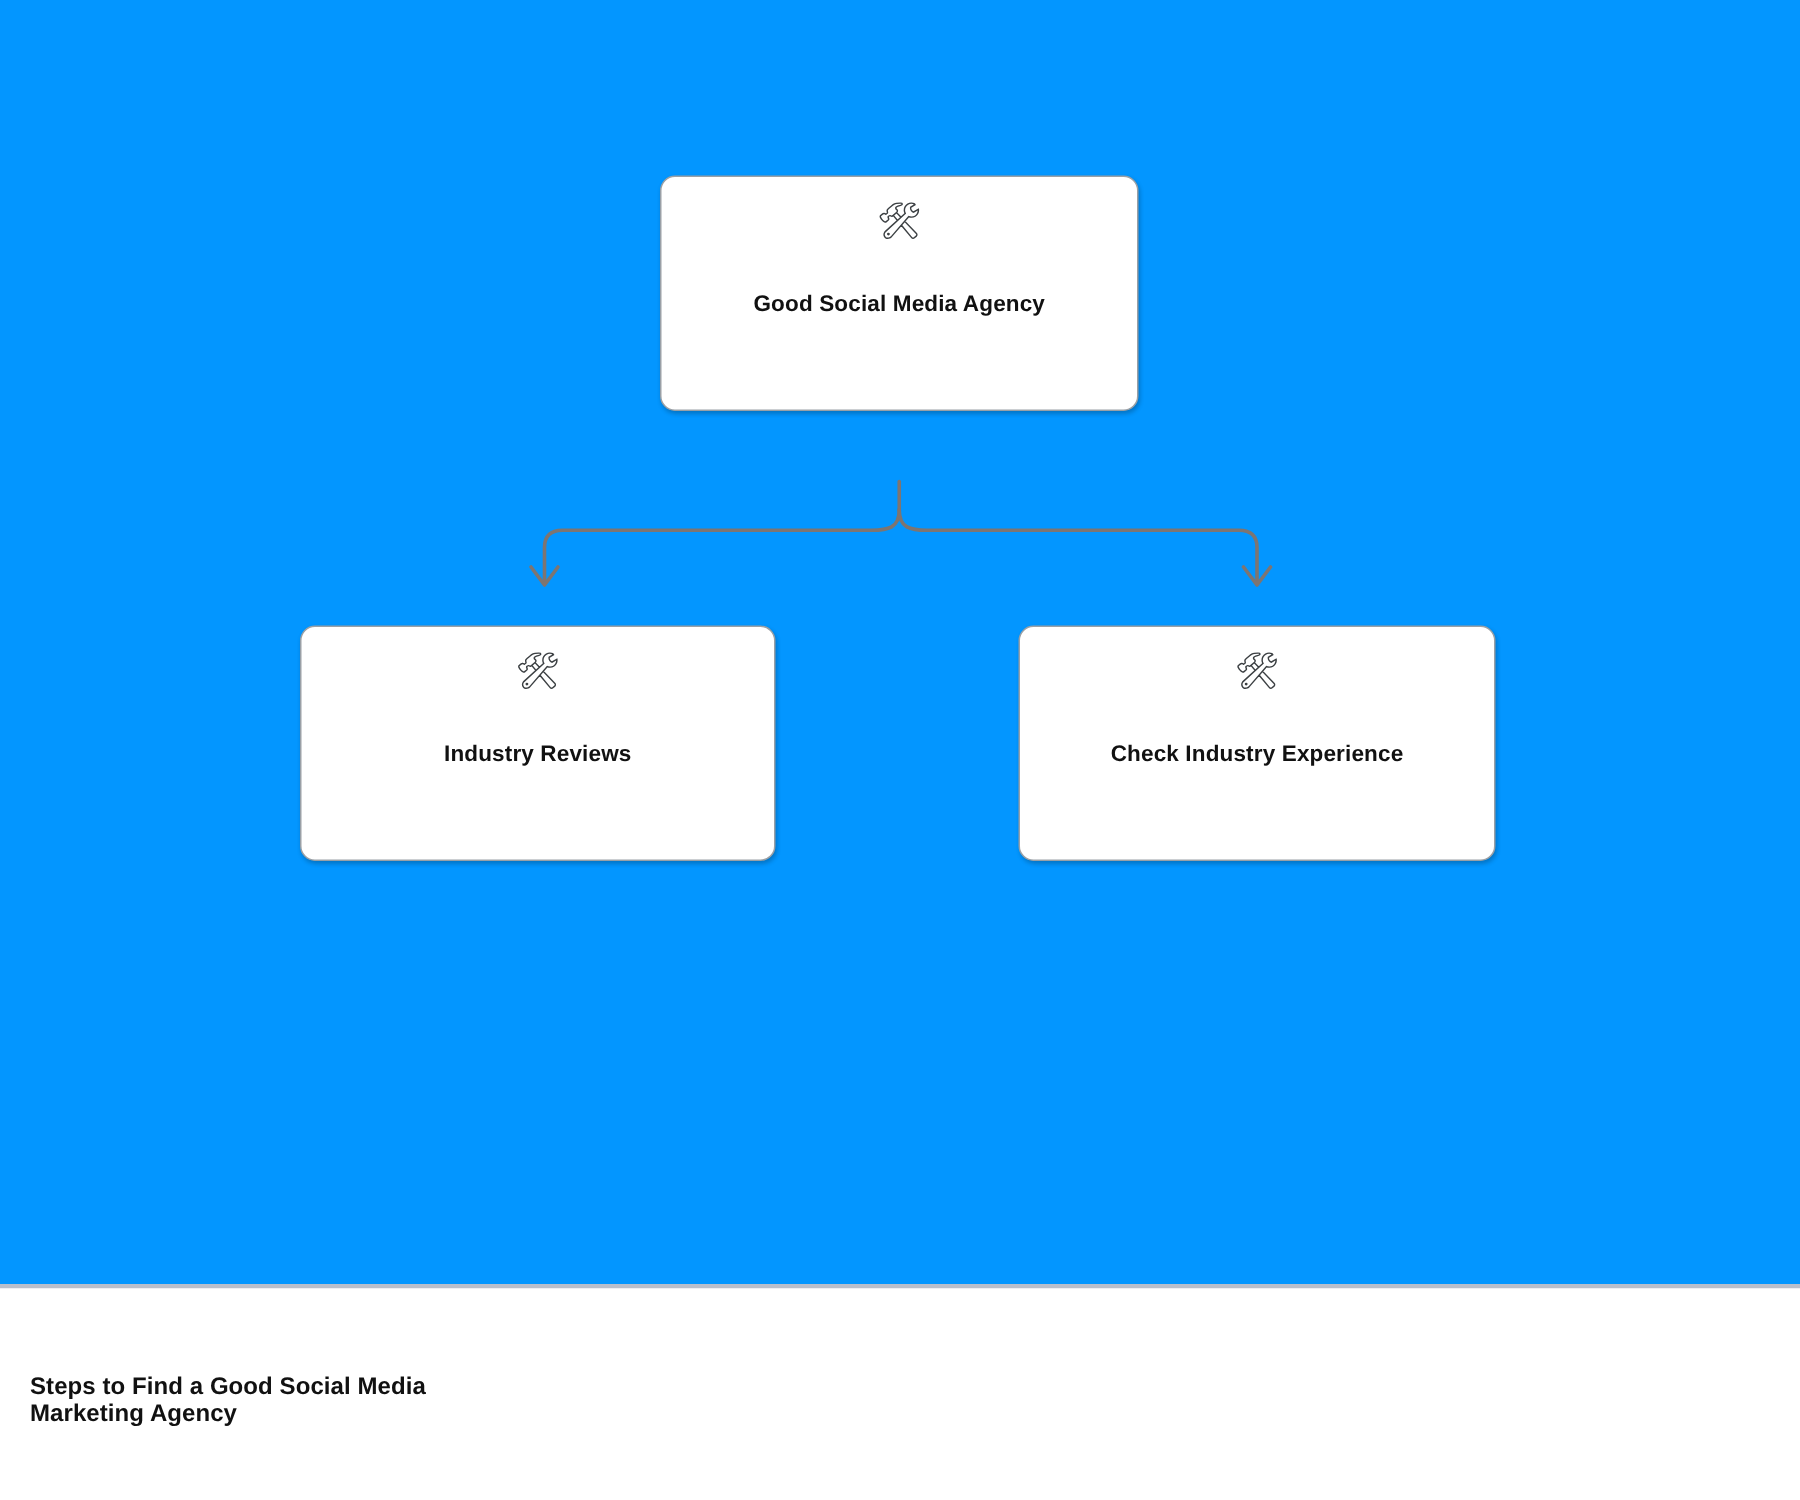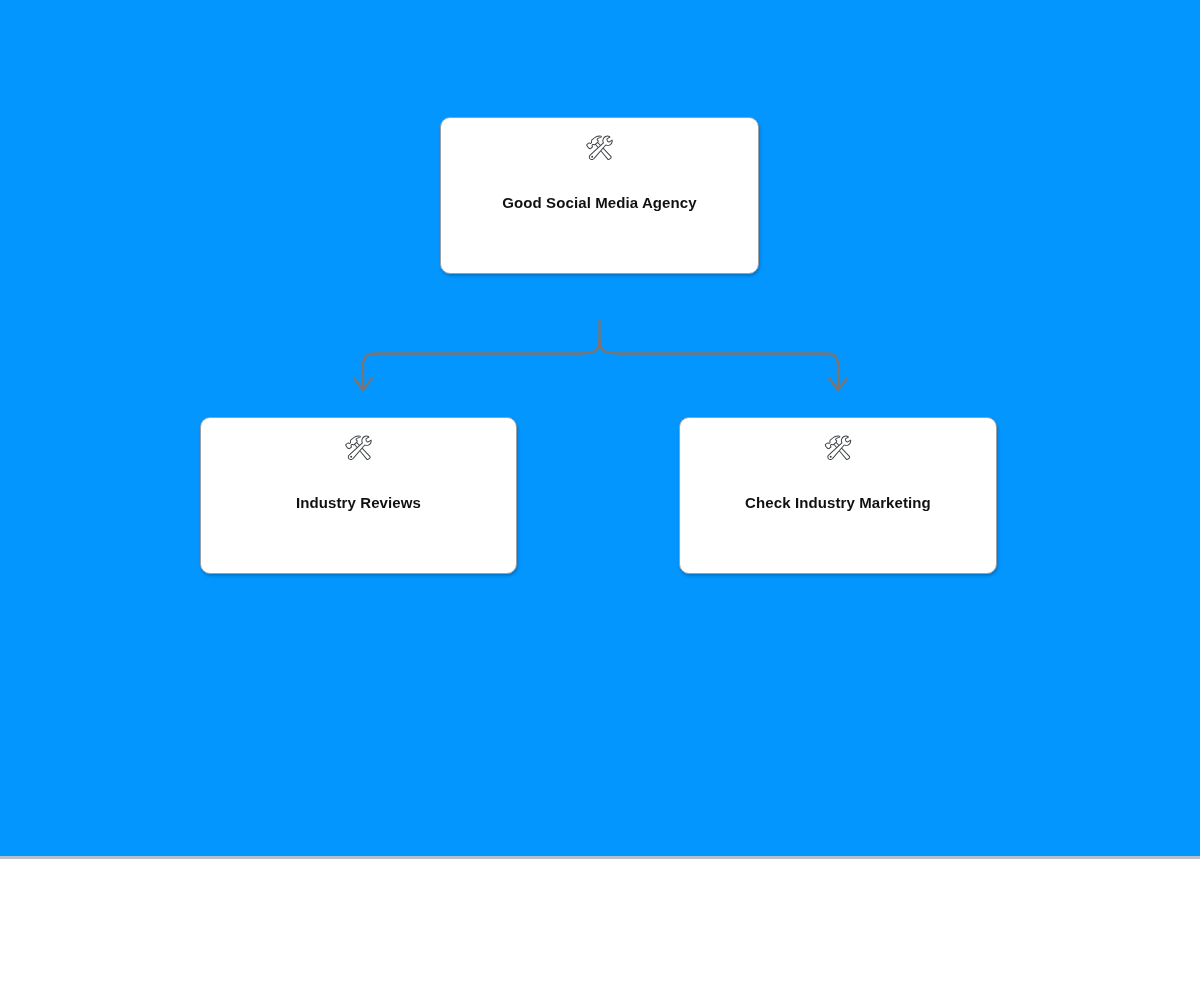--- a/index.html
+++ b/index.html
@@ -159,21 +159,24 @@
       <span class="node-label">Good Social Media Agency</span>
     </div>
 
     <div class="node" id="node-child-0">
       <span class="node-icon">🛠</span>
       <span class="node-label">Industry Reviews</span>
     </div>
 
     <div class="node" id="node-child-1">
       <span class="node-icon">🛠</span>
-      <span class="node-label">Check Industry Marketing</span>
+      <span class="node-label">Check Industry Experience</span>
     </div>
 
   </div>
 
   <div id="canvas-divider"></div>
 
+  <div id="footer">
+    <div id="caption">Steps to Find a Good Social Media Marketing Agency</div>
+  </div>
 
 </div>
 
 </body></html>

